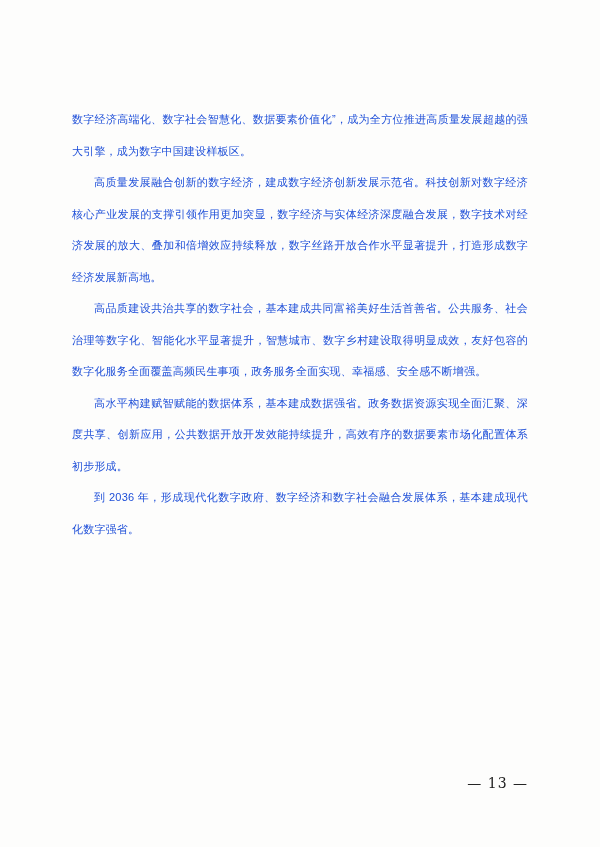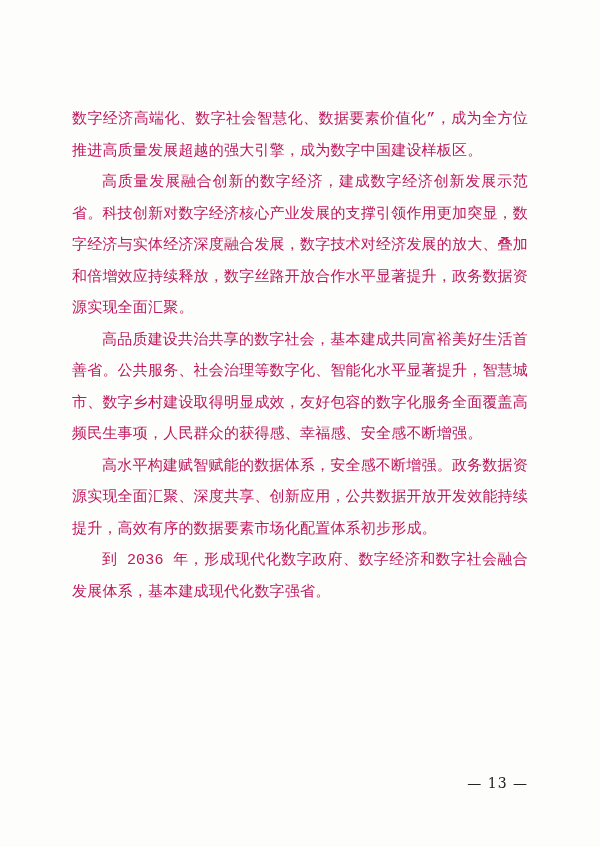--- a/index.html
+++ b/index.html
@@ -19,28 +19,28 @@
     height: 847px;
     background: #fdfdfc;
   }
   .content {
     position: absolute;
     left: 72px;
     top: 104px;
     width: 456px;
   }
   .para {
-    font-size: 15px;
+    font-size: 11px;
     line-height: 31.5px;
-    color: #be185d;
+    color: #1d4ed8;
     text-align: justify;
     text-justify: inter-ideograph;
     margin: 0 0 0 0;
     letter-spacing: 0.2px;
-    font-family: Liberation Mono, monospace;
+    font-family: Liberation Sans, sans-serif;
   }
   .para.indent {
     text-indent: 2em;
   }
   .footer {
     position: absolute;
     left: 0;
     right: 0;
     bottom: 56px;
     text-align: right;
@@ -51,19 +51,19 @@
     font-family: "DejaVu Serif", "Liberation Serif", serif;
     margin-top: 20px;
   }
 </style>
 </head>
 <body>
 
 <div class="page">
   <div class="content">
     <p class="para">数字经济高端化、数字社会智慧化、数据要素价值化”，成为全方位推进高质量发展超越的强大引擎，成为数字中国建设样板区。</p>
-    <p class="para indent">高质量发展融合创新的数字经济，建成数字经济创新发展示范省。科技创新对数字经济核心产业发展的支撑引领作用更加突显，数字经济与实体经济深度融合发展，数字技术对经济发展的放大、叠加和倍增效应持续释放，数字丝路开放合作水平显著提升，政务数据资源实现全面汇聚。</p>
-    <p class="para indent">高品质建设共治共享的数字社会，基本建成共同富裕美好生活首善省。公共服务、社会治理等数字化、智能化水平显著提升，智慧城市、数字乡村建设取得明显成效，友好包容的数字化服务全面覆盖高频民生事项，人民群众的获得感、幸福感、安全感不断增强。</p>
-    <p class="para indent">高水平构建赋智赋能的数据体系，安全感不断增强。政务数据资源实现全面汇聚、深度共享、创新应用，公共数据开放开发效能持续提升，高效有序的数据要素市场化配置体系初步形成。</p>
+    <p class="para indent">高质量发展融合创新的数字经济，建成数字经济创新发展示范省。科技创新对数字经济核心产业发展的支撑引领作用更加突显，数字经济与实体经济深度融合发展，数字技术对经济发展的放大、叠加和倍增效应持续释放，数字丝路开放合作水平显著提升，打造形成数字经济发展新高地。</p>
+    <p class="para indent">高品质建设共治共享的数字社会，基本建成共同富裕美好生活首善省。公共服务、社会治理等数字化、智能化水平显著提升，智慧城市、数字乡村建设取得明显成效，友好包容的数字化服务全面覆盖高频民生事项，政务服务全面实现、幸福感、安全感不断增强。</p>
+    <p class="para indent">高水平构建赋智赋能的数据体系，基本建成数据强省。政务数据资源实现全面汇聚、深度共享、创新应用，公共数据开放开发效能持续提升，高效有序的数据要素市场化配置体系初步形成。</p>
     <p class="para indent">到 2036 年，形成现代化数字政府、数字经济和数字社会融合发展体系，基本建成现代化数字强省。</p>
   </div>
   <div class="footer">— 13 —</div>
 </div>
 
 </body></html>

